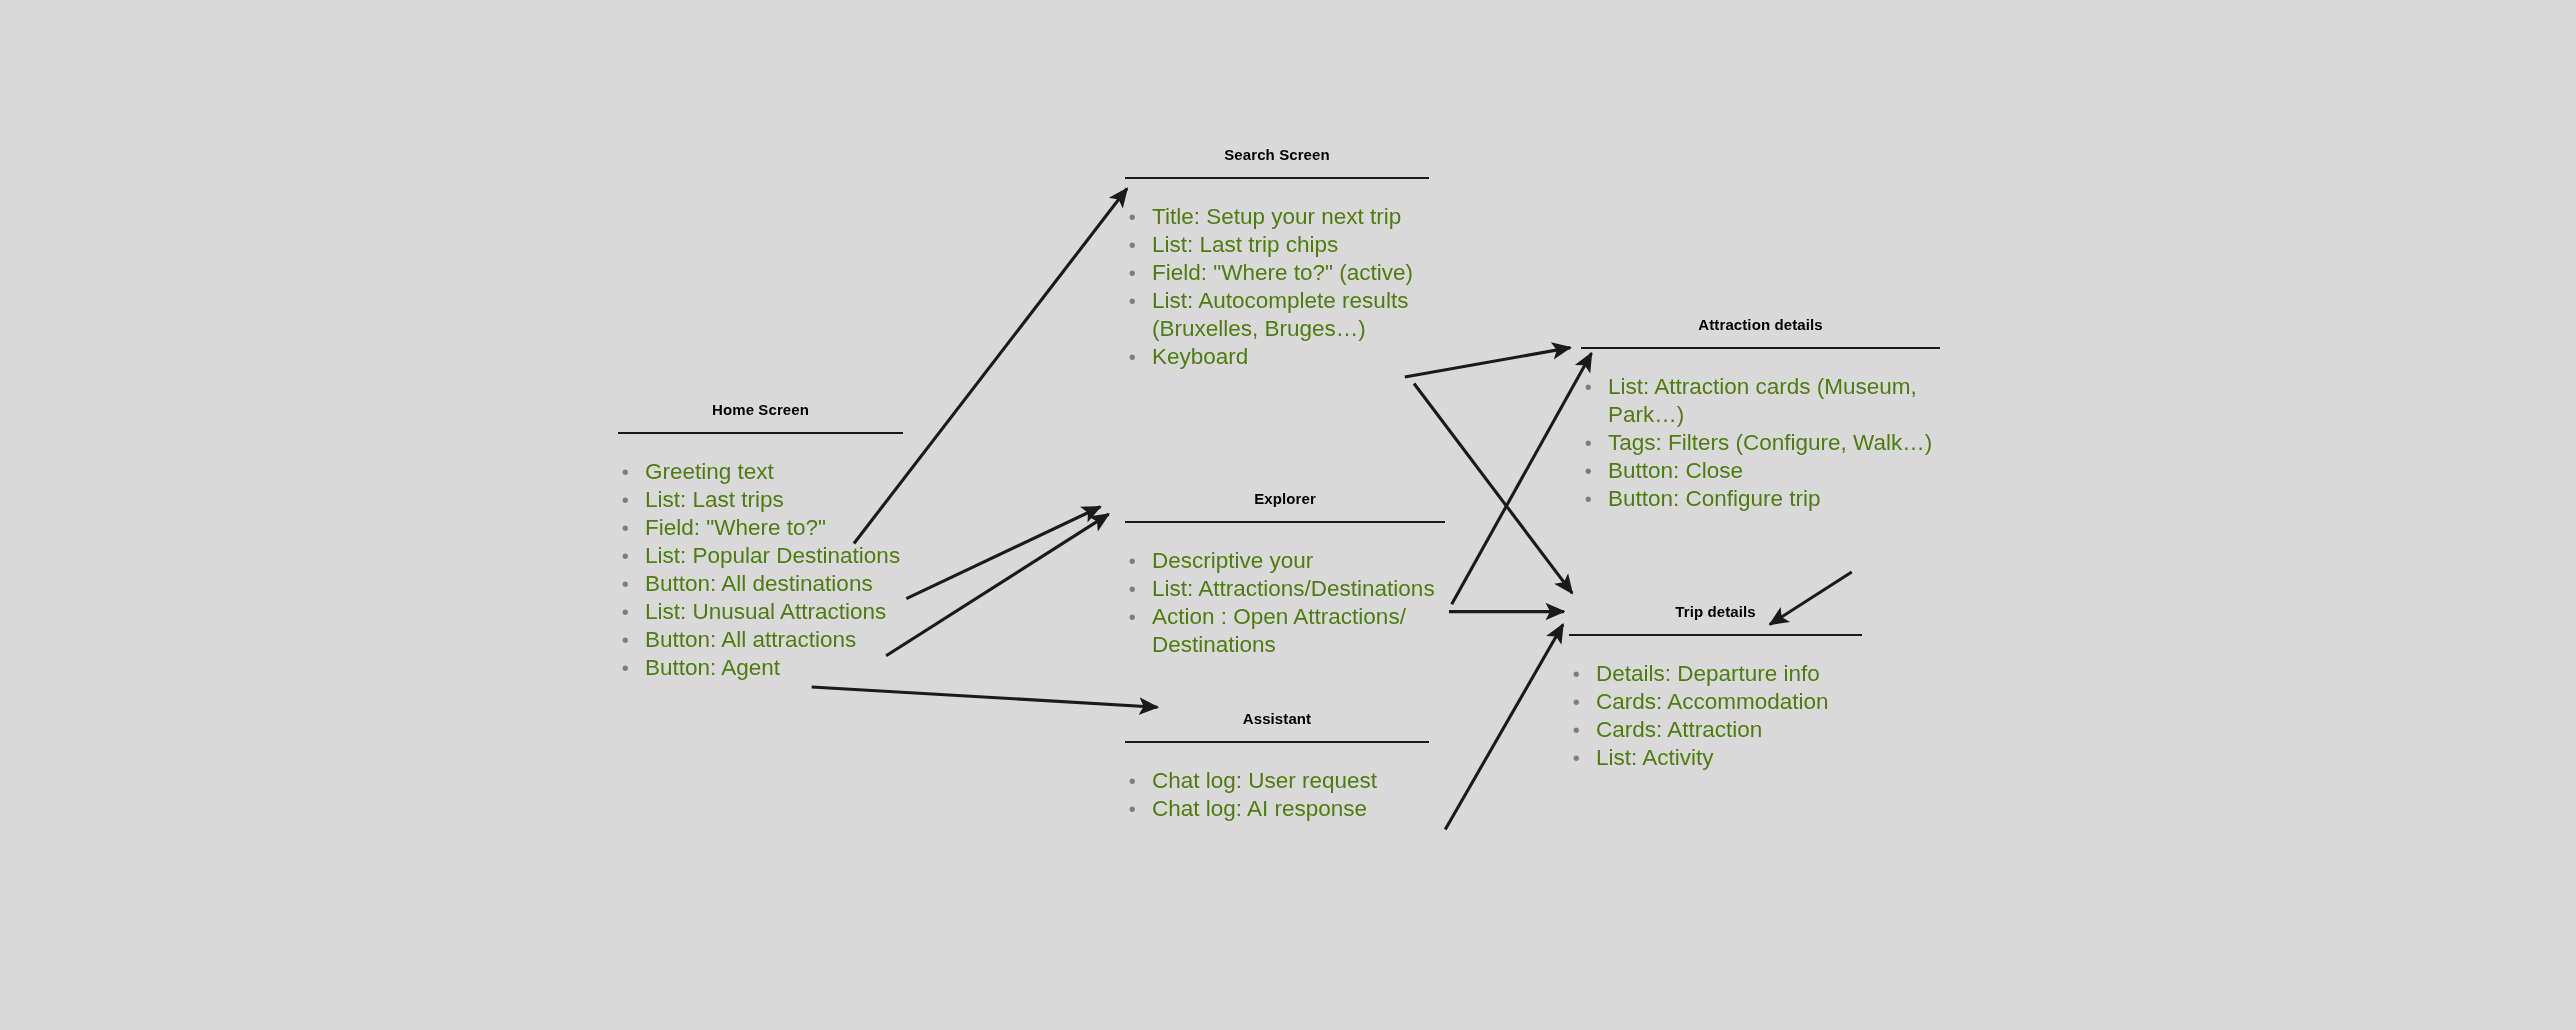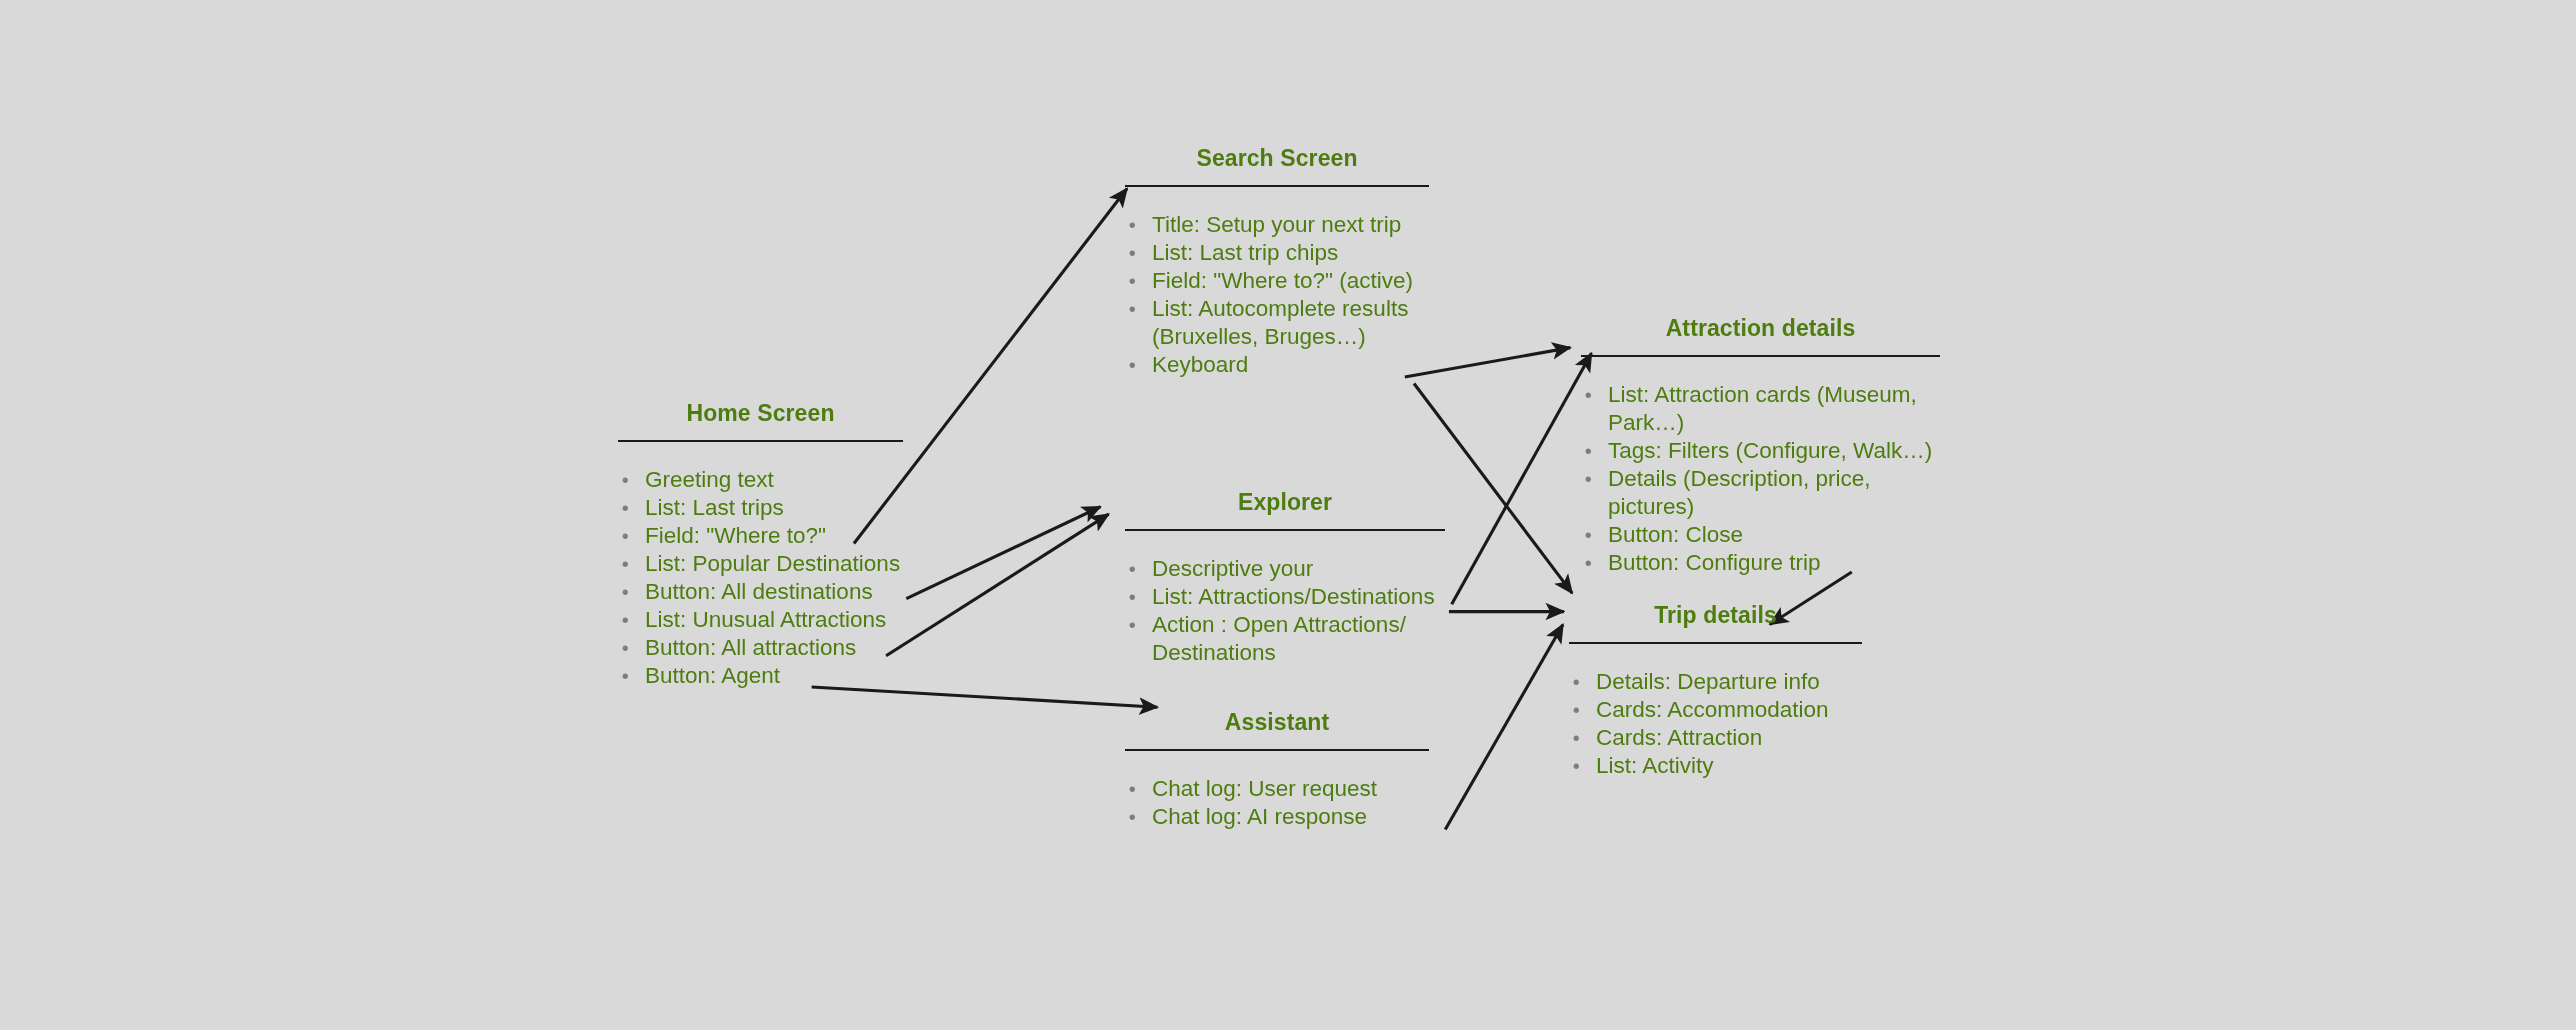--- a/index.html
+++ b/index.html
@@ -25,23 +25,23 @@
     left: 0;
     top: 0;
     width: 2576px;
     height: 1030px;
     pointer-events: none;
   }
   .node {
     position: absolute;
   }
   .node-title {
-    font-size: 23px;
+    font-size: 15px;
     font-weight: bold;
-    color: #4d7c0f;
+    color: #000000;
     letter-spacing: 0.1px;
     text-align: center;
     white-space: nowrap;
     line-height: 1;
   }
   .node-rule {
     height: 0;
     border-top: 2.8px solid #1a1a1a;
     margin-top: 14.7px;
   }
@@ -139,21 +139,20 @@
       <li>Chat log: AI response</li>
     </ul>
   </div>
 
   <div class="node" style="left:1581px; top:317px; width:359px;">
     <div class="node-title">Attraction details</div>
     <div class="node-rule"></div>
     <ul class="node-list">
       <li>List: Attraction cards (Museum, Park…)</li>
       <li>Tags: Filters (Configure, Walk…)</li>
-      <li>Details (Description, price, pictures)</li>
       <li>Button: Close</li>
       <li>Button: Configure trip</li>
     </ul>
   </div>
 
   <div class="node" style="left:1569px; top:604px; width:293px;">
     <div class="node-title">Trip details</div>
     <div class="node-rule"></div>
     <ul class="node-list">
       <li>Details: Departure info</li>

